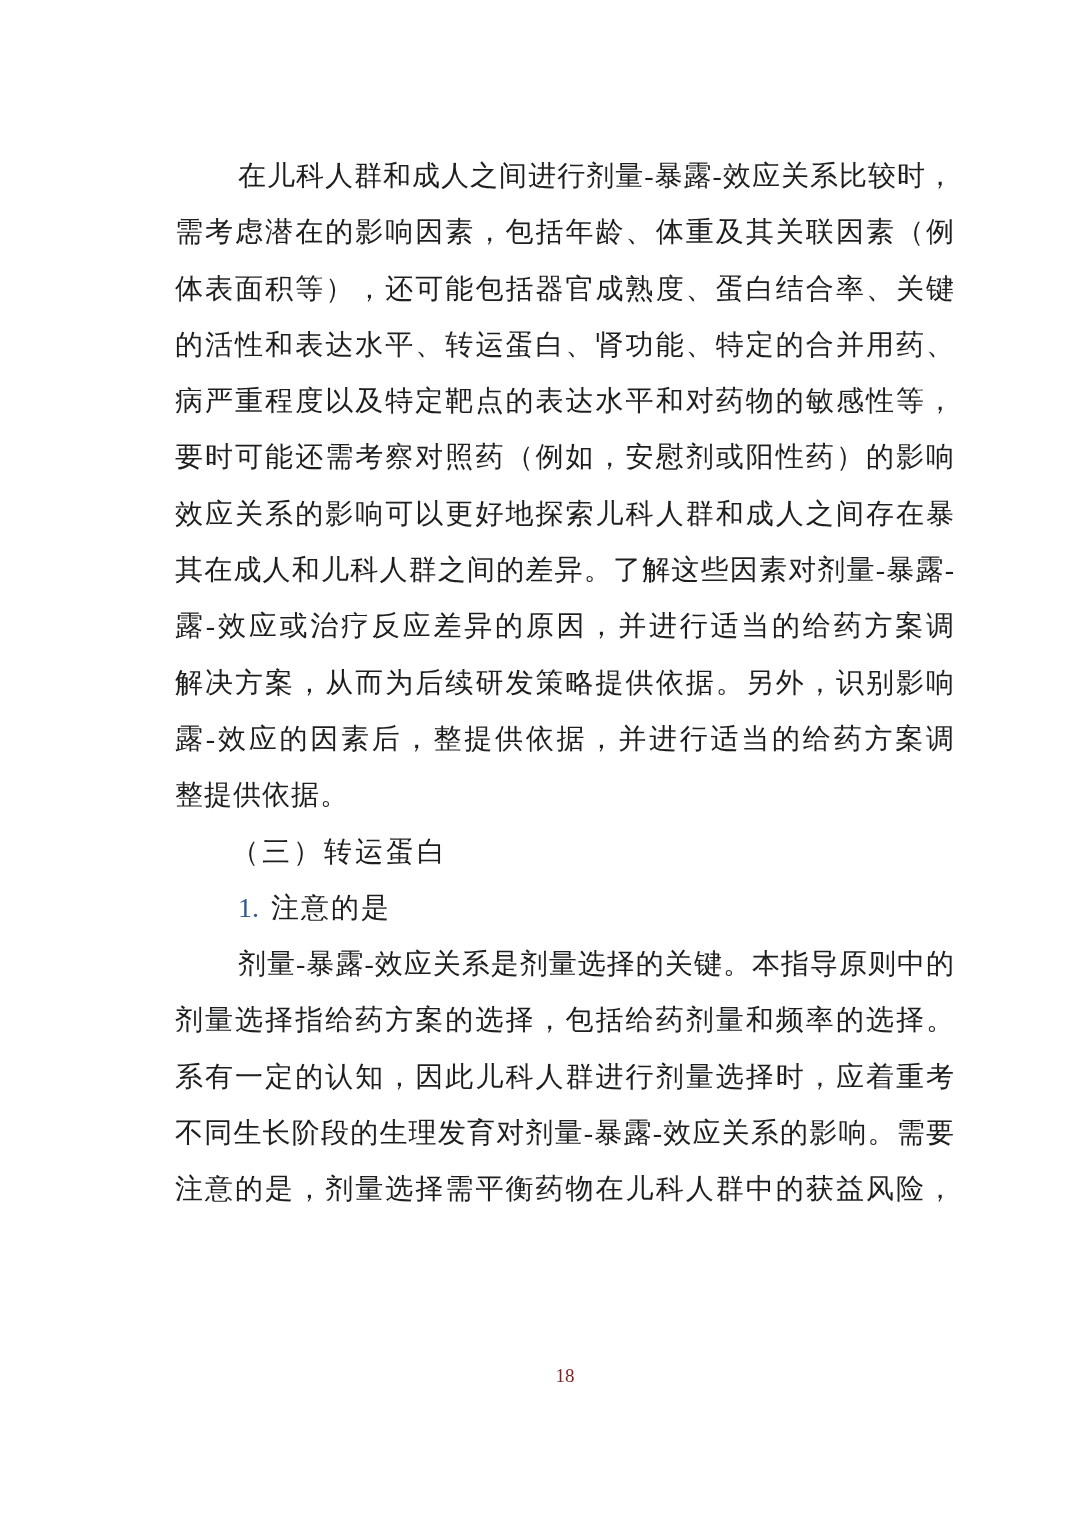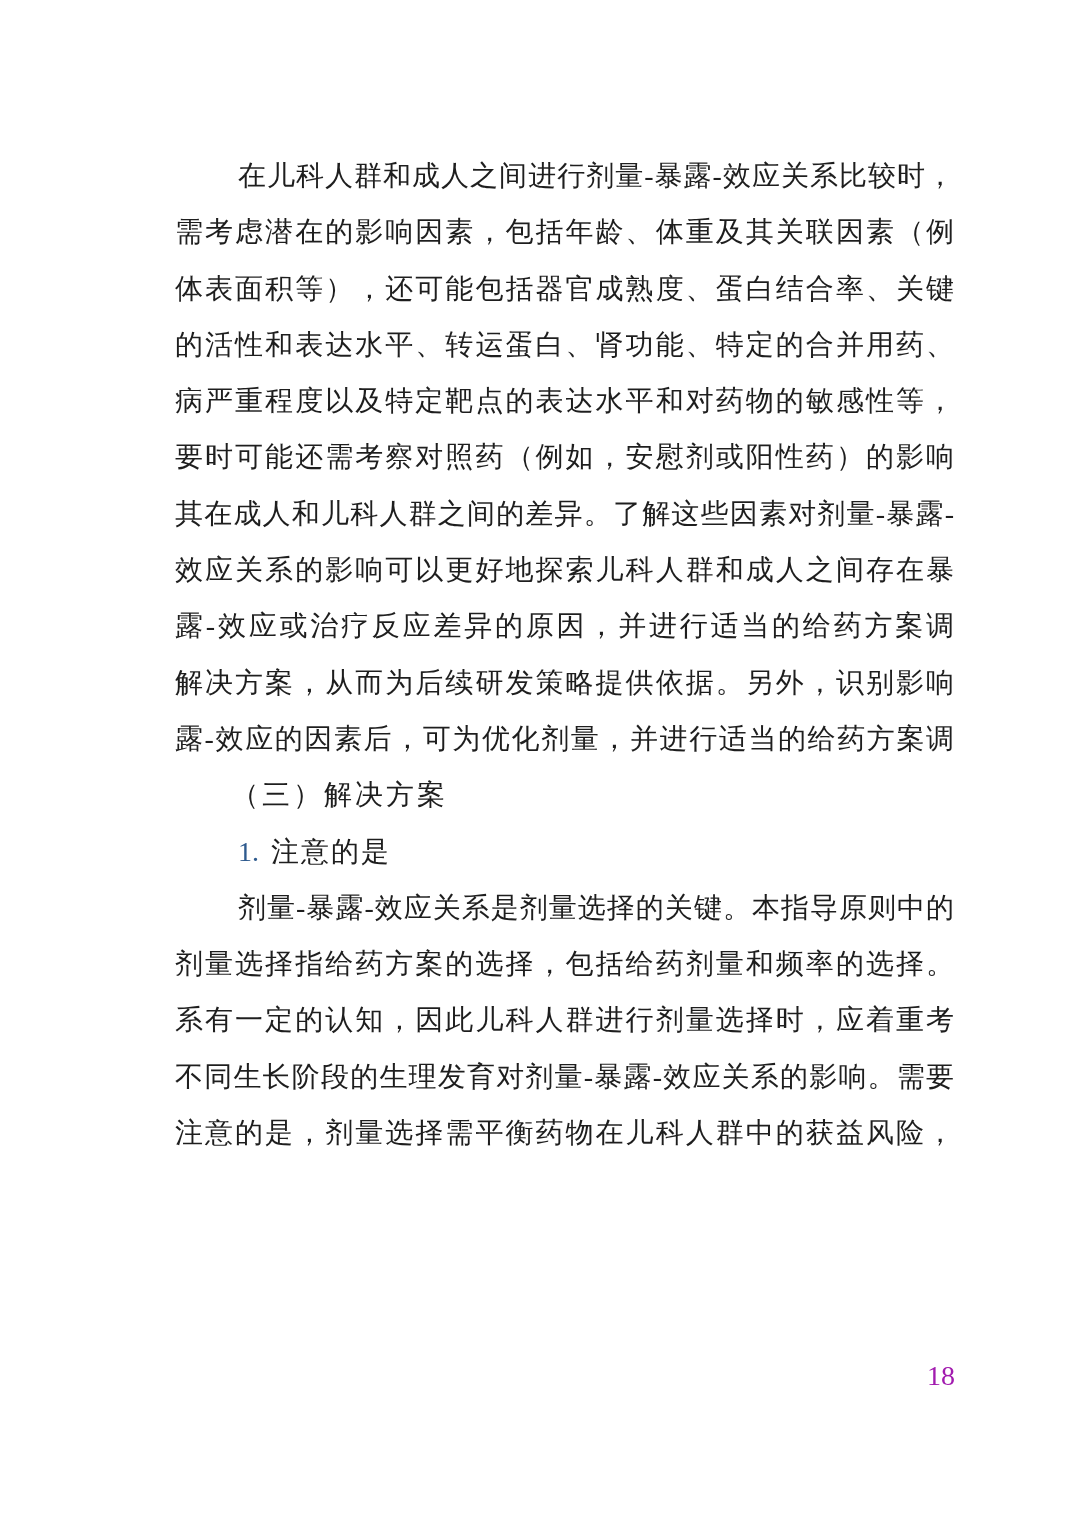--- a/index.html
+++ b/index.html
@@ -56,46 +56,47 @@
   .subsection-number {
     color: #2e5a8e;
     margin-right: 12px;
     letter-spacing: 0;
   }
   .footer {
     position: absolute;
     left: 175px;
     top: 1362px;
     width: 780px;
-    text-align: right;
-    font-size: 28px;
+    text-align: center;
+    font-size: 19px;
     line-height: 28px;
-    color: #a21caf;
+    color: #7f1d1d;
   }
 </style>
 </head>
 <body>
 
 <div class="page">
 
   <main class="text-column">
 
     <p class="line indent">在儿科人群和成人之间进行剂量-暴露-效应关系比较时，</p>
     <p class="line">需考虑潜在的影响因素，包括年龄、体重及其关联因素（例如，</p>
     <p class="line">体表面积等），还可能包括器官成熟度、蛋白结合率、关键酶</p>
     <p class="line">的活性和表达水平、转运蛋白、肾功能、特定的合并用药、疾</p>
     <p class="line">病严重程度以及特定靶点的表达水平和对药物的敏感性等，必</p>
     <p class="line">要时可能还需考察对照药（例如，安慰剂或阳性药）的影响及</p>
+    <p class="line">效应关系的影响可以更好地探索儿科人群和成人之间存在暴</p>
     <p class="line">其在成人和儿科人群之间的差异。了解这些因素对剂量-暴露-</p>
-    <p class="line">效应关系的影响可以更好地探索儿科人群和成人之间存在暴</p>
     <p class="line">露-效应或治疗反应差异的原因，并进行适当的给药方案调</p>
     <p class="line">解决方案，从而为后续研发策略提供依据。另外，识别影响暴</p>
-    <p class="line">露-效应的因素后，可为优化剂量，并进行适当的给药方案调</p>
+    <p class="line">露-效应的因素后，整提供依据，并进行适当的给药方案调</p>
+    <p class="line para-end">整提供依据。</p>
 
-    <h2 class="line heading">（三）解决方案</h2>
+    <h2 class="line heading">（三）转运蛋白</h2>
 
     <h3 class="line subheading">
       <span class="subsection-number">1.</span><span>注意的是</span>
     </h3>
 
     <p class="line indent">剂量-暴露-效应关系是剂量选择的关键。本指导原则中的</p>
     <p class="line">剂量选择指给药方案的选择，包括给药剂量和频率的选择。可</p>
     <p class="line">系有一定的认知，因此儿科人群进行剂量选择时，应着重考察</p>
     <p class="line">不同生长阶段的生理发育对剂量-暴露-效应关系的影响。需要</p>
     <p class="line">注意的是，剂量选择需平衡药物在儿科人群中的获益风险，根</p>

